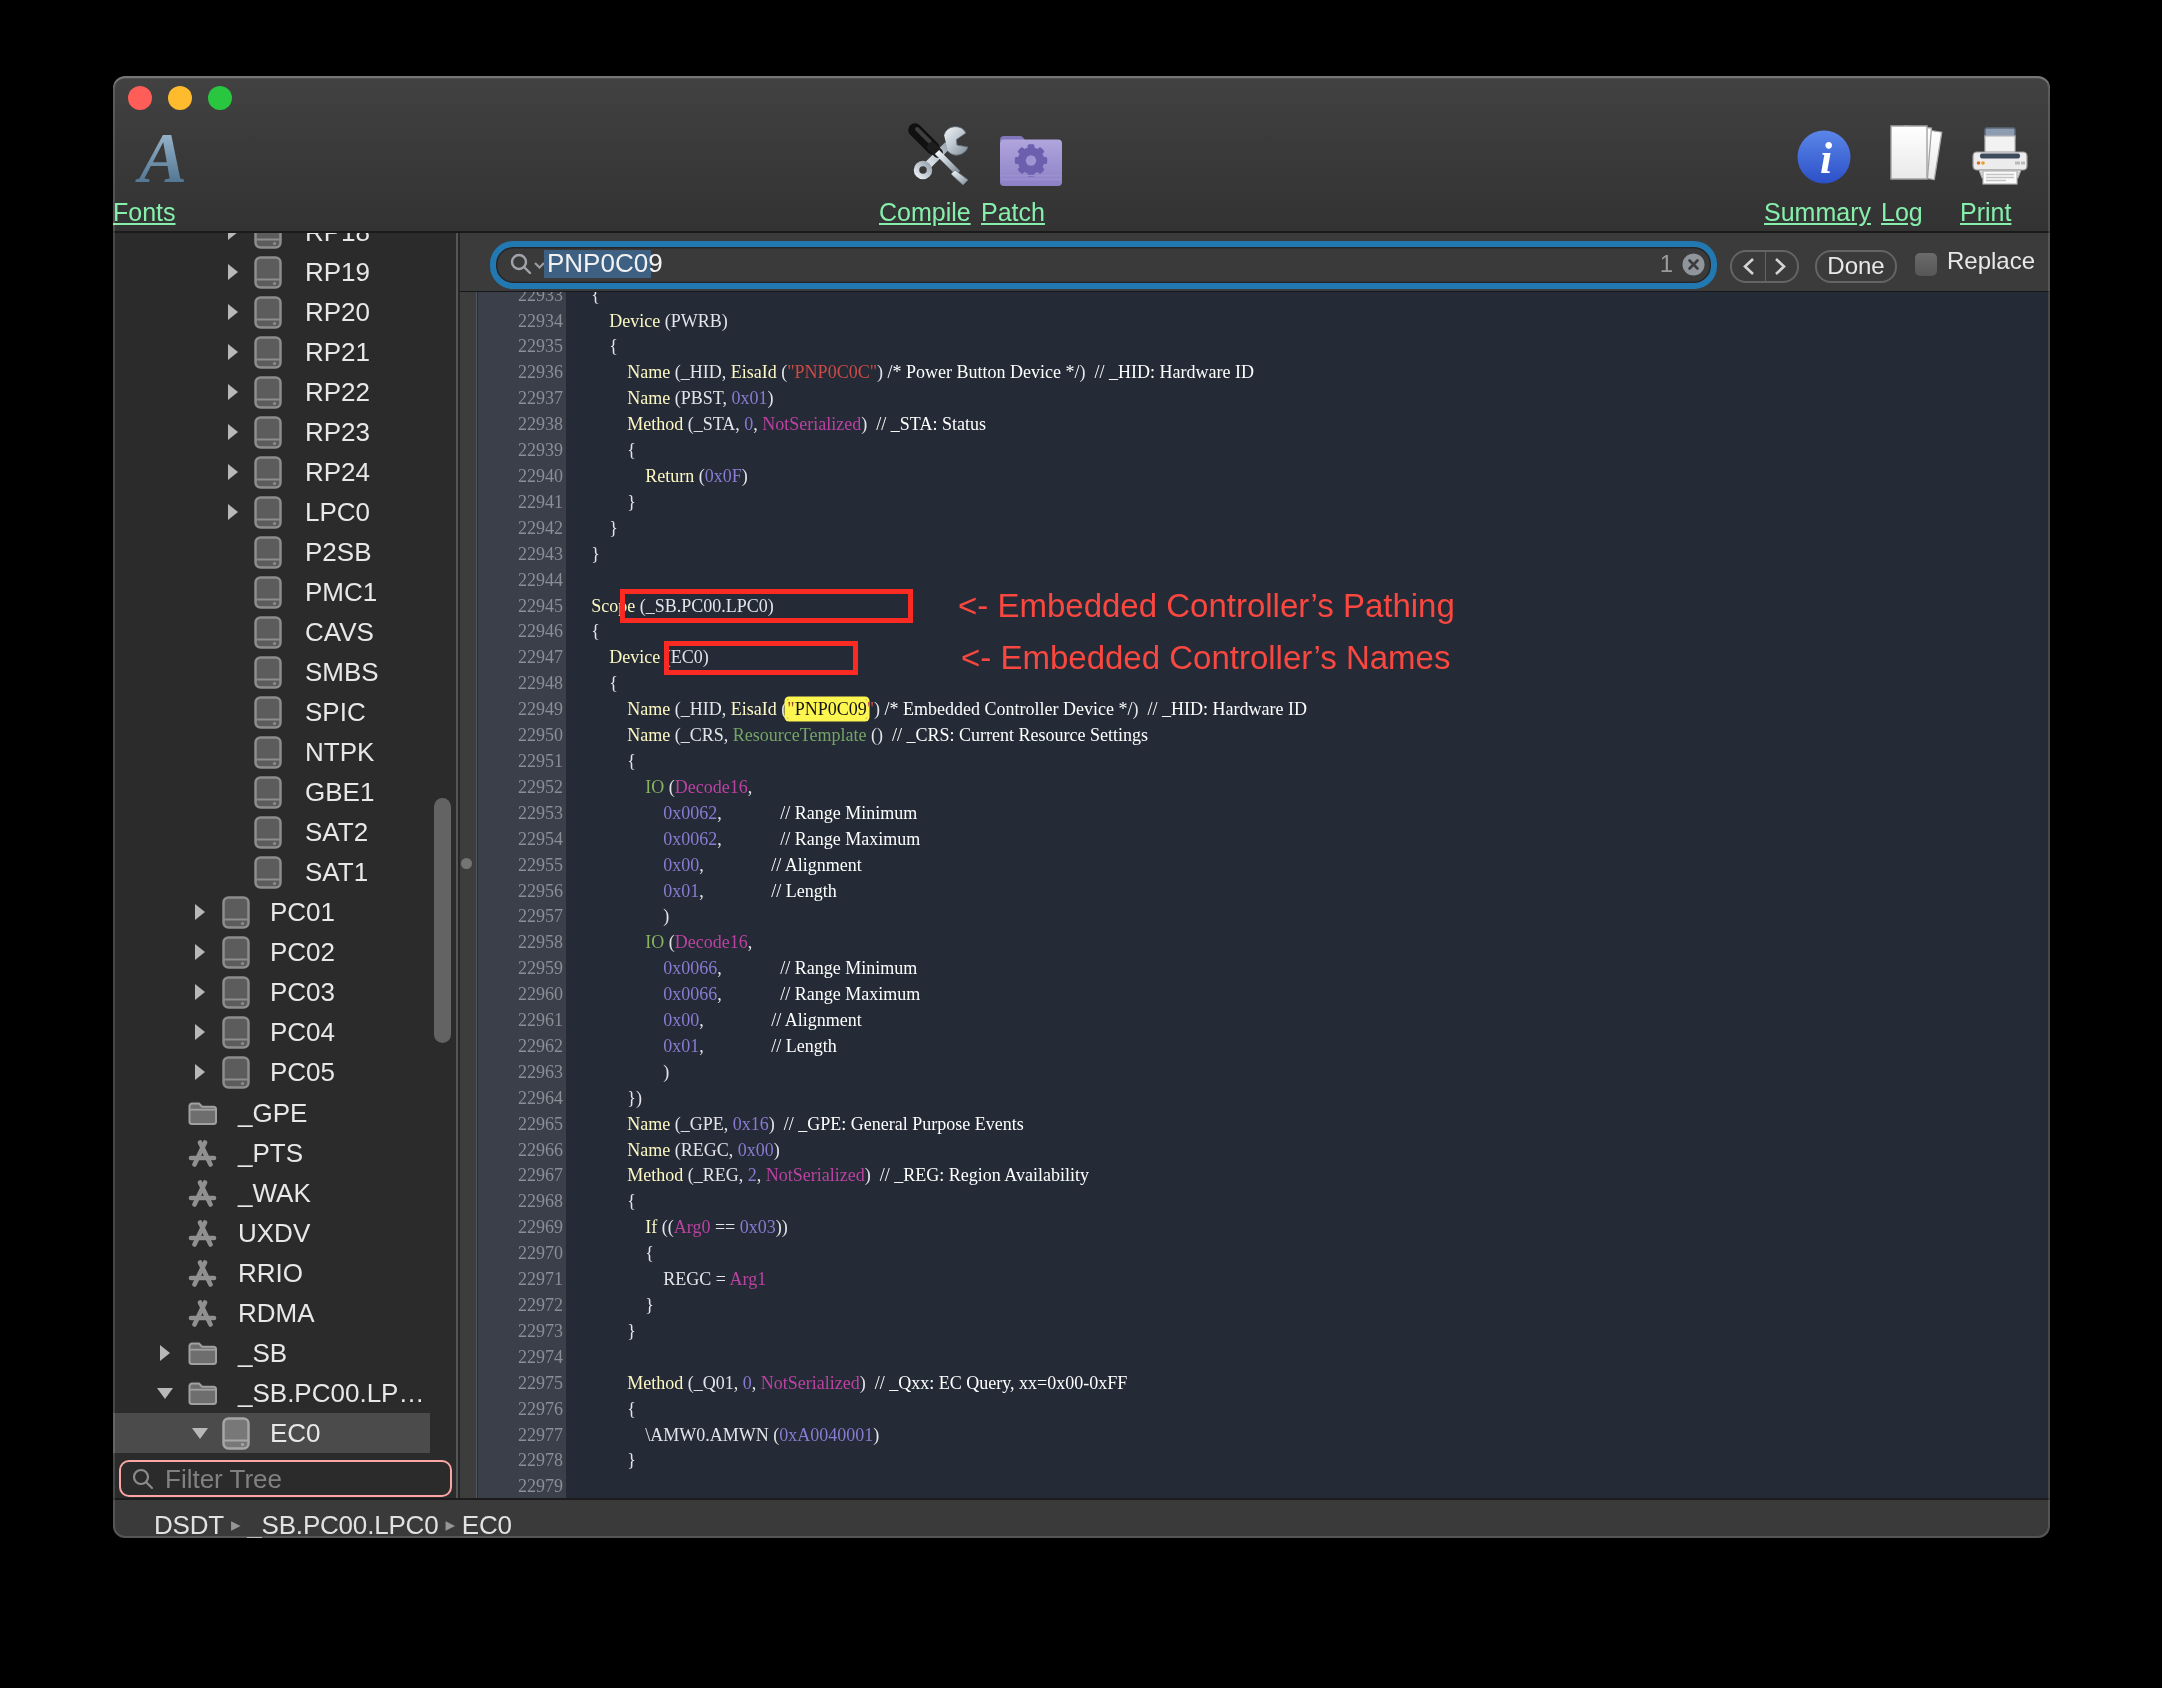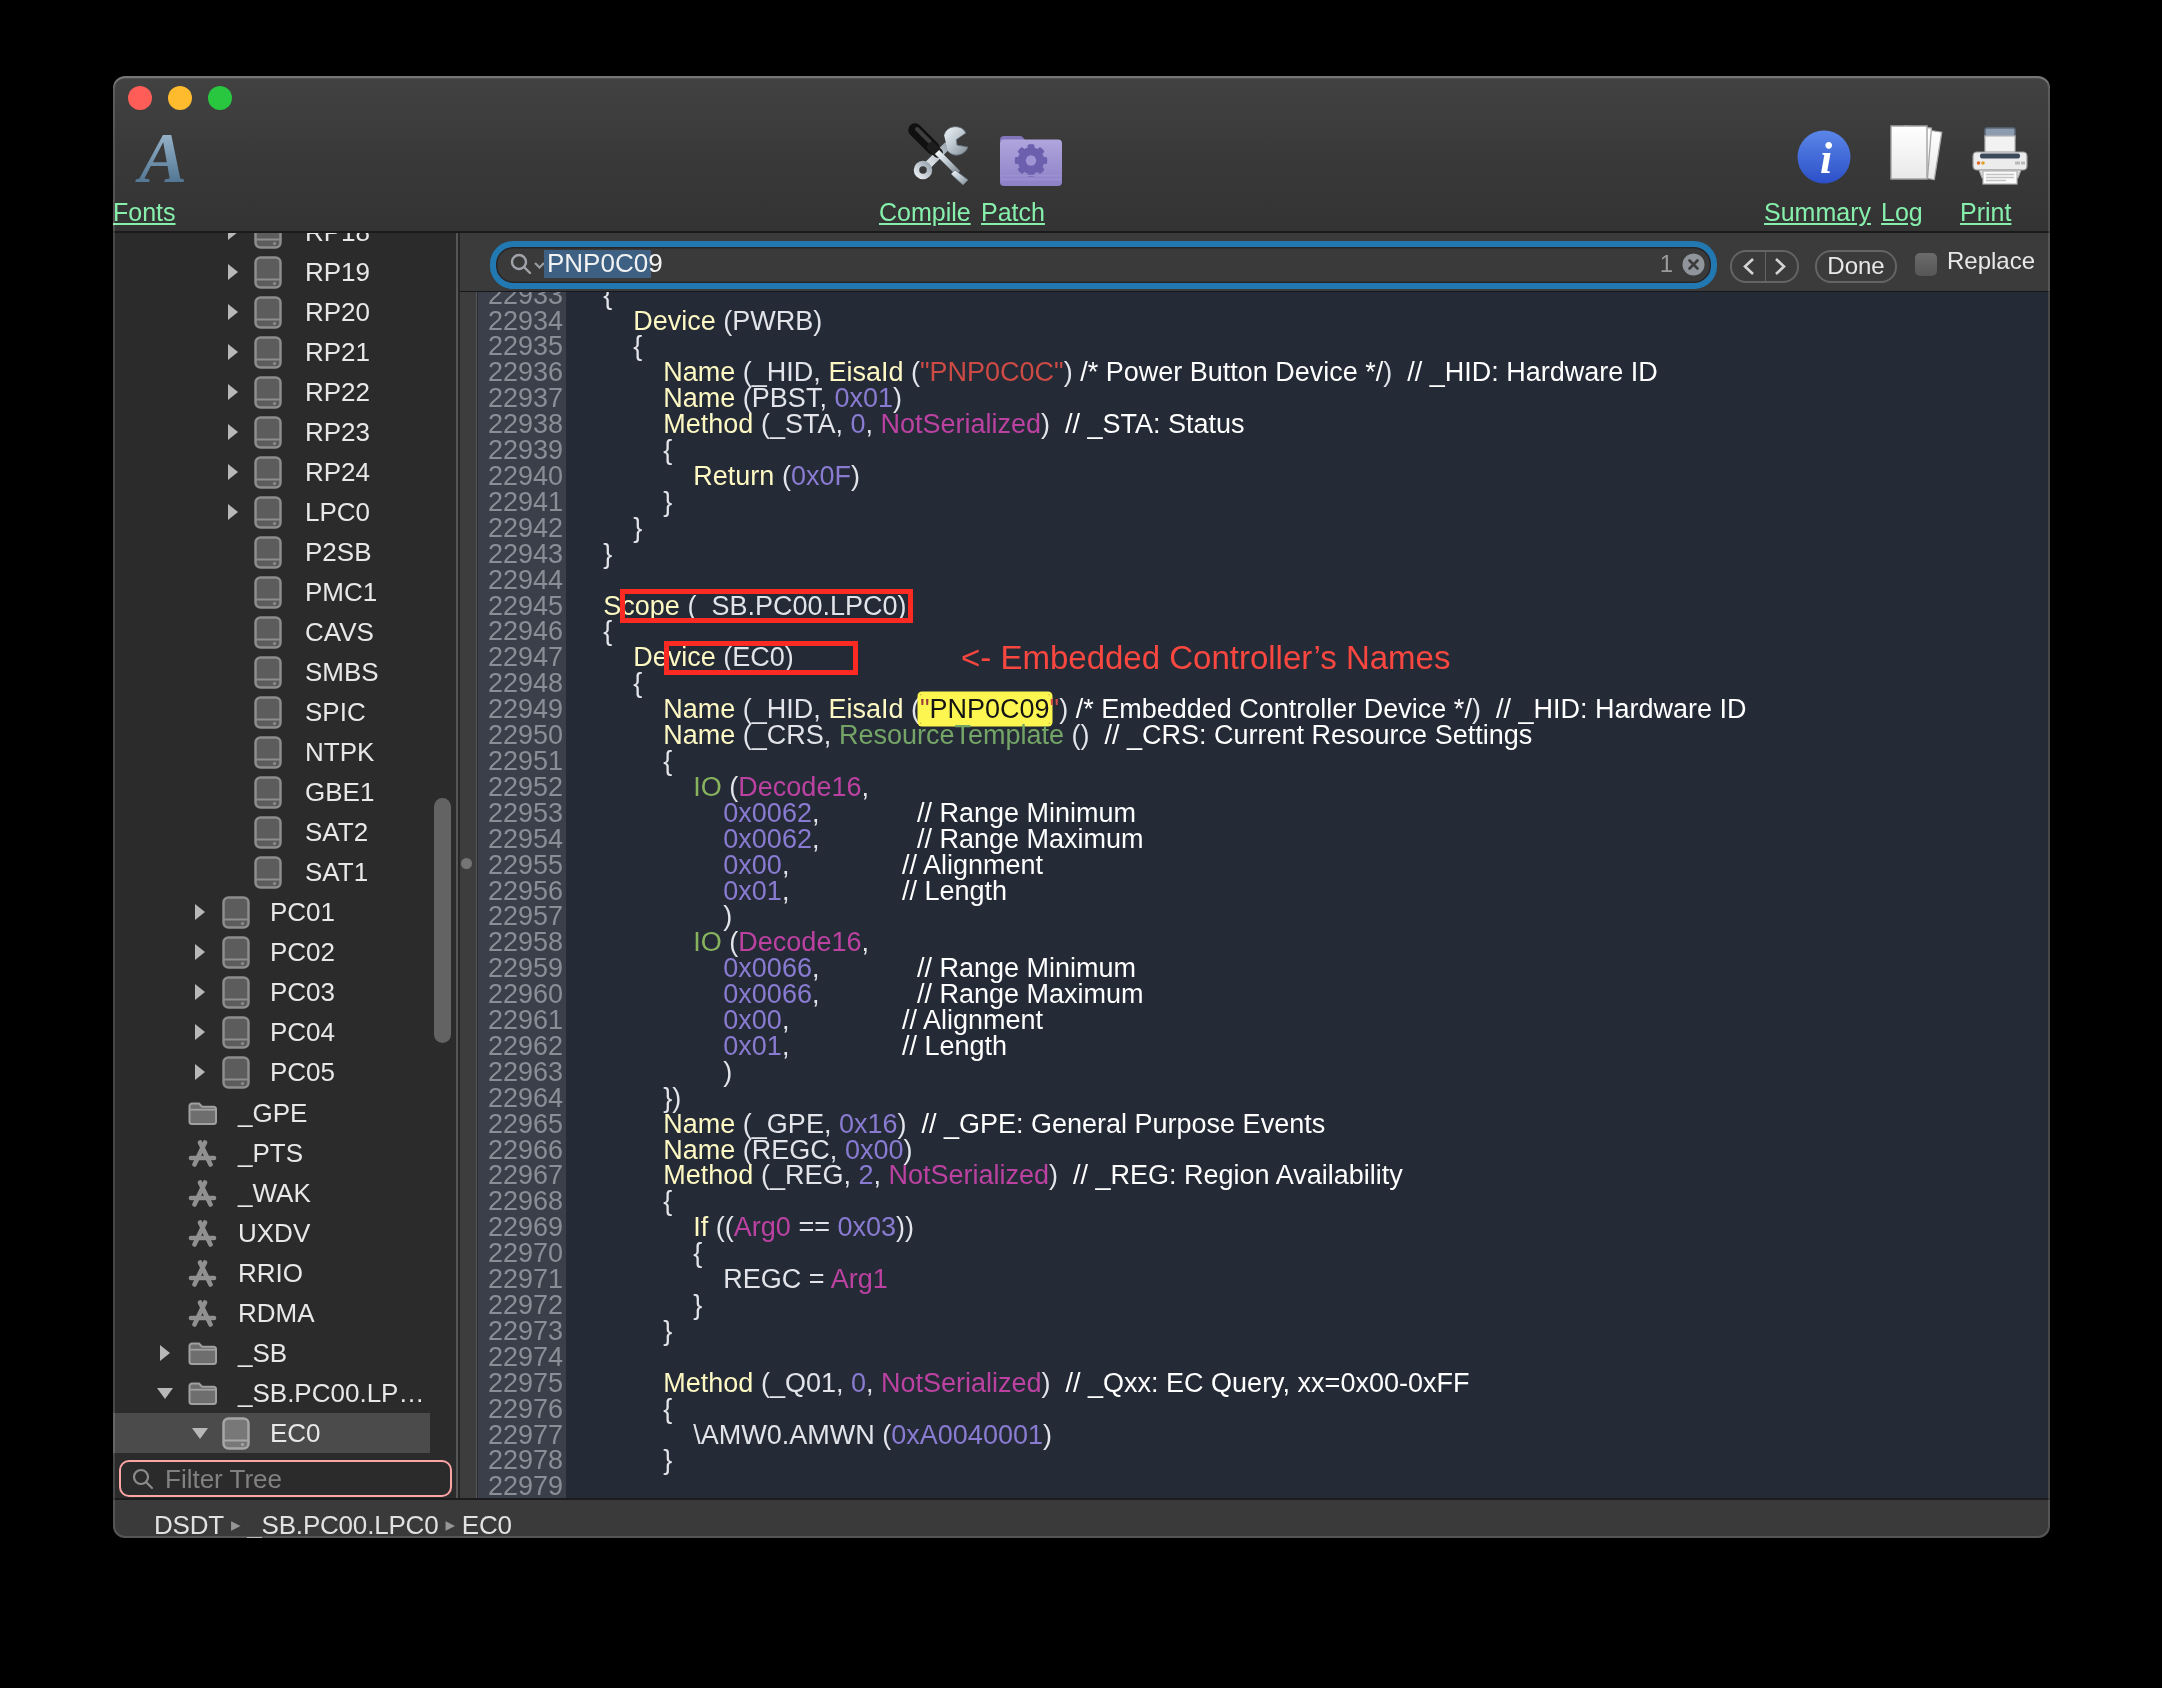--- a/index.html
+++ b/index.html
@@ -20,21 +20,21 @@
 .seg{position:absolute;top:17px;height:33px;border:2.5px solid #646464;border-radius:16px;}
 #sidebar{left:0;top:157px;width:344px;height:1265px;background:#2b2b2b;overflow:hidden;}
 .trow{position:absolute;left:0;width:312px;height:40px;}
 .trow.sel{background:#4b4b4b;width:317px;}
 .tlabel{position:absolute;top:5px;font-size:26px;color:#e8e8e8;white-space:nowrap;}
 #divider1{left:343px;top:157px;width:2px;height:1265px;background:#565656;}
 #divider2{left:345px;top:157px;width:2px;height:1265px;background:#262626;}
 #strip{left:347px;top:216px;width:17px;height:1206px;background:#3d3d3d;border-right:1.5px solid #53575e;}
 #gutter{left:364.5px;top:216px;width:88.5px;height:1206px;background:#3a3f4a;overflow:hidden;}
 #codearea{left:453px;top:216px;width:1482px;height:1206px;background:#242a36;overflow:hidden;}
-pre{font-family:Liberation Sans, sans-serif;font-size:27px;line-height:25.9px;}
+pre{font-family:Liberation Serif, serif;font-size:18px;line-height:25.9px;}
 #gutter pre{position:absolute;top:-9.35px;right:3px;text-align:right;color:#8a8e96;}
 #codearea pre{position:absolute;top:-9.35px;left:7.3px;color:#e2e4e9;}
 .k{color:#fef9c3}.s{color:#cd4b44}.c{color:#ffffff}.o{color:#87b35e}.rt{color:#74a566}.n{color:#897bd1}.p{color:#bc42a2}
 .hl{background:#fdf651;color:#141414;border-radius:2px;box-shadow:0 0 0 2.5px #fdf651;}
 .hq{color:#9a4038;}
 .redbox{position:absolute;border:5px solid #fb2b24;z-index:5;}
 .ann{position:absolute;color:#fa4740;font-size:33px;line-height:38px;white-space:nowrap;z-index:5;}
 #statusbar{left:0;top:1422px;width:1937px;height:40px;background:#3a3a3a;border-top:2px solid #1c1c1c;}
 #statustext{position:absolute;left:41px;top:4px;font-size:26px;color:#e2e2e2;letter-spacing:-0.2px;white-space:nowrap;margin-top:8px;}
 .sep{color:#969696;font-size:19px;margin:0 7px;position:relative;top:-3px;}
@@ -586,17 +586,18 @@
                 }
             }
 
             <span class="k">Method</span> (_Q01, <span class="n">0</span>, <span class="p">NotSerialized</span>)  <span class="c">// _Qxx: EC Query, xx=0x00-0xFF</span>
             {
                 \AMW0.AMWN (<span class="n">0xA0040001</span>)
             }
 </pre>
 <div class="redbox" style="left:54px;top:297.4px;width:293px;height:34px;"></div>
 <div class="redbox" style="left:98px;top:349.20000000000005px;width:194px;height:34px;"></div>
+<div class="ann" style="left:392px;top:295.4px;">&lt;- Embedded Controller’s Pathing</div>
 <div class="ann" style="left:395px;top:347.20000000000005px;">&lt;- Embedded Controller’s Names</div>
 </div>
 <div class="abs" id="statusbar">
       <div id="statustext" style="top:2px;">DSDT<span class="sep">▸</span>_SB.PC00.LPC0<span class="sep">▸</span>EC0</div>
     </div>
 </div>
 </body></html>

